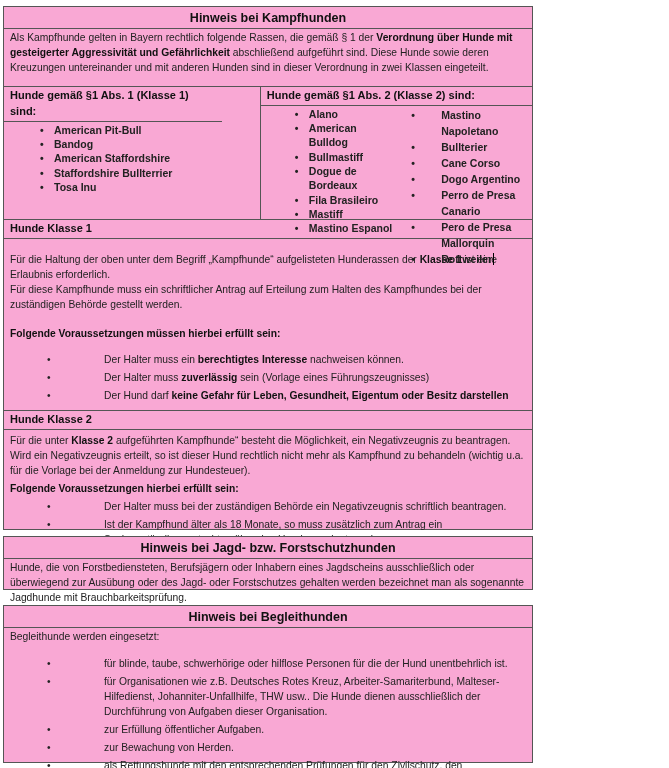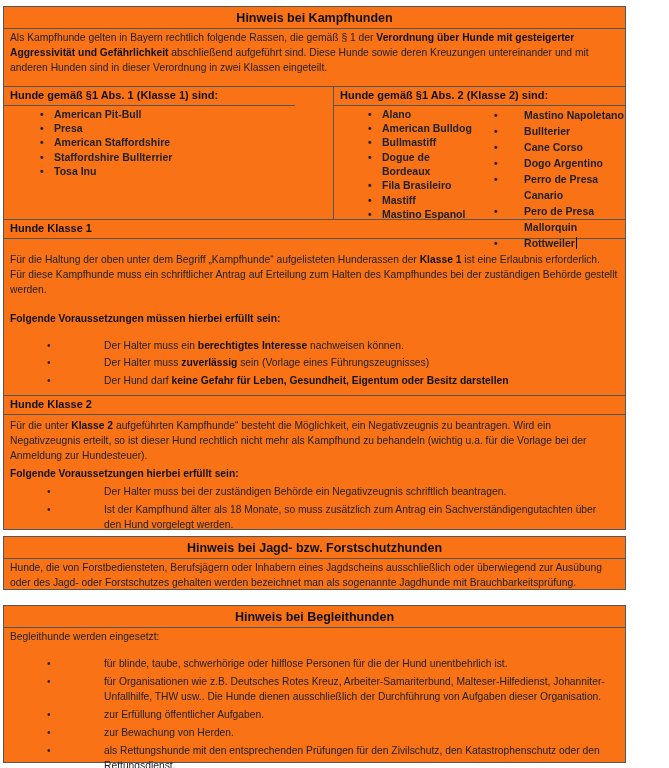--- a/index.html
+++ b/index.html
@@ -1,21 +1,21 @@
 <!DOCTYPE html>
 <html><head>
 <meta charset="utf-8">
 <style>
   html, body { margin: 0; padding: 0; background: #ffffff; }
   body {
     width: 669px; height: 768px; overflow: hidden; position: relative;
     font-family: "Liberation Sans", sans-serif; color: #222;
     font-size: 10.3px; line-height: 1.45;
   }
-  .box { position: absolute; left: 3px; width: 623px; border: 1px solid #555; box-sizing: border-box; background: #f97316; }
+  .box { position: absolute; left: 3px; width: 530px; border: 1px solid #555; box-sizing: border-box; background: #f9a8d4; }
   .box-title { text-align: center; font-weight: bold; font-size: 12.5px; padding: 2px 0 1px; border-bottom: 1px solid #555; color: #111; }
   .para { padding: 2px 6px 2px 6px; }
   b { color: #111; }
   .row { display: flex; border-top: 1px solid #555; }
   .col { flex: 1; box-sizing: border-box; }
   .col + .col { border-left: 1px solid #555; }
   .col-head { font-weight: bold; font-size: 11px; padding: 1px 6px; border-bottom: 1px solid #555; color: #111; }
   ul.dogs { margin: 0; padding: 1px 0 4px 50px; list-style: none; font-weight: bold; font-size: 10.5px; }
   ul.dogs li { position: relative; line-height: 14.3px; }
   ul.dogs li::before { content: "\2022"; position: absolute; left: -14px; }
@@ -38,21 +38,21 @@
   <div class="box-title">Hinweis bei Kampfhunden</div>
   <div class="para" style="padding-bottom:10px;">
     <span>Als Kampfhunde gelten in Bayern rechtlich folgende Rassen, die gemäß § 1 der </span><b>Verordnung über Hunde mit gesteigerter Aggressivität und Gefährlichkeit</b><span> abschließend aufgeführt sind. Diese Hunde sowie deren Kreuzungen untereinander und mit anderen Hunden sind in dieser Verordnung in zwei Klassen eingeteilt.</span>
   </div>
 
   <div class="row" style="height:132px;gap:38px;">
     <div class="col">
       <div class="col-head">Hunde gemäß §1 Abs. 1 (Klasse 1) sind:</div>
       <ul class="dogs">
         <li>American Pit-Bull</li>
-        <li>Presa</li>
+        <li>Bandog</li>
         <li>American Staffordshire</li>
         <li>Staffordshire Bullterrier</li>
         <li>Tosa Inu</li>
       </ul>
     </div>
     <div class="col">
       <div class="col-head">Hunde gemäß §1 Abs. 2 (Klasse 2) sind:</div>
       <div class="two-lists">
         <ul class="dogs" style="width:120px;">
           <li>Alano</li>

